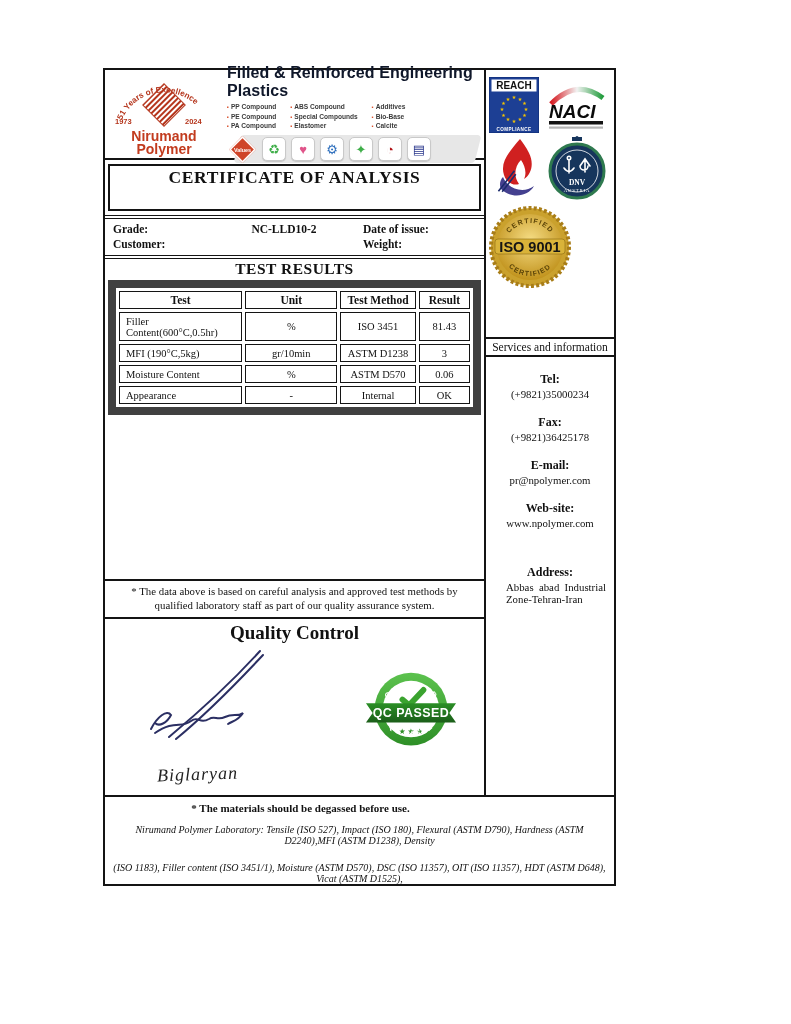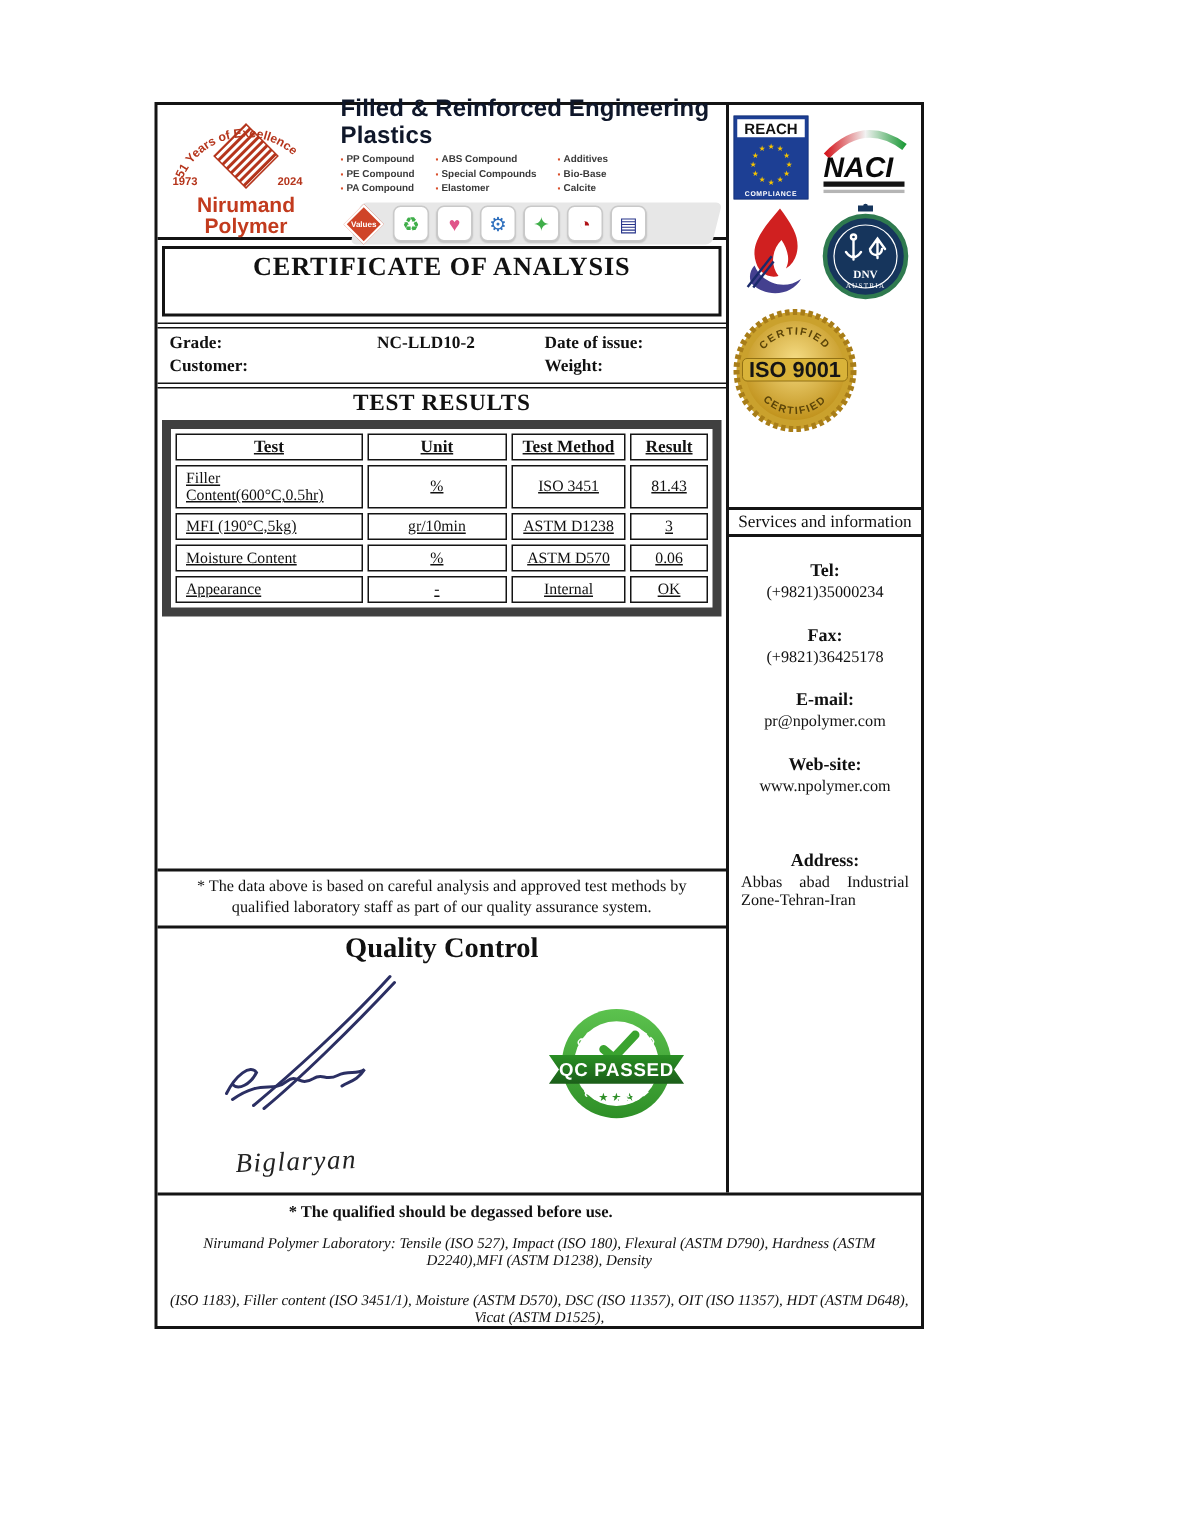--- a/index.html
+++ b/index.html
@@ -37,21 +37,21 @@
   
   .title-box{margin:4px 3px;border:2.5px solid #141414;text-align:center;font-weight:bold;font-size:17.5px;letter-spacing:.6px;padding:1px 0 21px;}
 
   
   .info-section{border-top:4px double #141414;border-bottom:4px double #141414;padding:3px 8px 4px;font-size:11.5px;font-weight:bold;}
   .info-row{display:grid;grid-template-columns:92px 158px 1fr;line-height:1.28;}
   .info-center{text-align:center;}
 
   
   .results-heading{text-align:center;font-weight:bold;font-size:15.5px;letter-spacing:.5px;padding:1px 0 2px;}
-  table.results{width:calc(100% - 6px);margin:0 3px;border-collapse:separate;border-spacing:3px;border:6px solid #404040;font-size:10.5px;table-layout:fixed;text-decoration:underline;}
+  table.results{width:calc(100% - 6px);margin:0 3px;border-collapse:separate;border-spacing:3px;border:8px solid #404040;font-size:10.5px;table-layout:fixed;}
   table.results th{border:1.5px solid #141414;font-size:11.5px;padding:2px 4px;font-weight:bold;}
   table.results td{border:1.5px solid #141414;padding:2.5px 6px;text-align:center;}
   table.results td.test-name{text-align:left;}
   .empty-area{flex:1;}
 
   .footnote{border-top:2px solid #141414;text-align:center;font-size:10.8px;padding:3px 16px 5px;line-height:1.3;}
 
   
   .qc-box{border-top:2.5px solid #141414;height:178px;position:relative;box-sizing:border-box;flex:none;}
   .qc-heading{text-align:center;font-weight:bold;font-size:19px;padding-top:3px;}
@@ -60,21 +60,21 @@
   .qc-badge{position:absolute;right:20px;top:46px;}
 
   
   .cert-logos{width:126px;margin-top:7px;display:flex;flex-wrap:wrap;justify-content:center;align-items:center;column-gap:4px;row-gap:2px;}
   .iso-wrap{margin-top:2px;}
   .services-header{margin-top:42px;width:100%;border-top:2px solid #141414;border-bottom:2px solid #141414;text-align:center;font-weight:normal;font-size:11.5px;padding:2px 0;box-sizing:border-box;}
   .contact-block{margin-top:15px;text-align:center;width:100%;}
   .contact-label{font-weight:bold;font-size:12px;}
   .contact-value{font-size:10.8px;margin-top:1px;}
   .contact-block.address{margin-top:36px;}
-  .contact-block.address .contact-value{text-align:justify;padding:0 8px;box-sizing:border-box;}
+  .contact-block.address .contact-value{text-align:justify;padding:0 8px;box-sizing:border-box;margin-left:12px;}
 
   
   .doc-footer{border-top:2.5px solid #141414;padding:5px 8px 0;flex:none;}
   .footer-note{text-align:center;font-weight:bold;font-size:11px;padding-right:118px;}
   .footer-line{text-align:center;font-size:10px;font-style:italic;}
   .footer-line.l1{margin-top:10px;}
   .footer-line.l2{margin-top:16px;}
   .footer-line.l3{margin-top:15px;}
 </style>
 </head>
@@ -360,18 +360,18 @@
       </div>
       <div class="contact-block address">
         <div class="contact-label">Address:</div>
         <div class="contact-value">Abbas abad Industrial Zone-Tehran-Iran</div>
       </div>
 
     </div>
   </div>
 
   <div class="doc-footer">
-    <div class="footer-note">* The qualified should be degassed before use.</div>
+    <div class="footer-note">* The materials should be degassed before use.</div>
     <div class="footer-line l1">Nirumand Polymer Laboratory: Tensile (ISO 527), Impact (ISO 180), Flexural (ASTM D790), Hardness (ASTM D2240),MFI (ASTM D1238), Density</div>
     <div class="footer-line l2">(ISO 1183), Filler content (ISO 3451/1), Moisture (ASTM D570), DSC (ISO 11357), OIT (ISO 11357), HDT (ASTM D648), Vicat (ASTM D1525),</div>
   </div>
 
 </div>
 
 </body></html>

